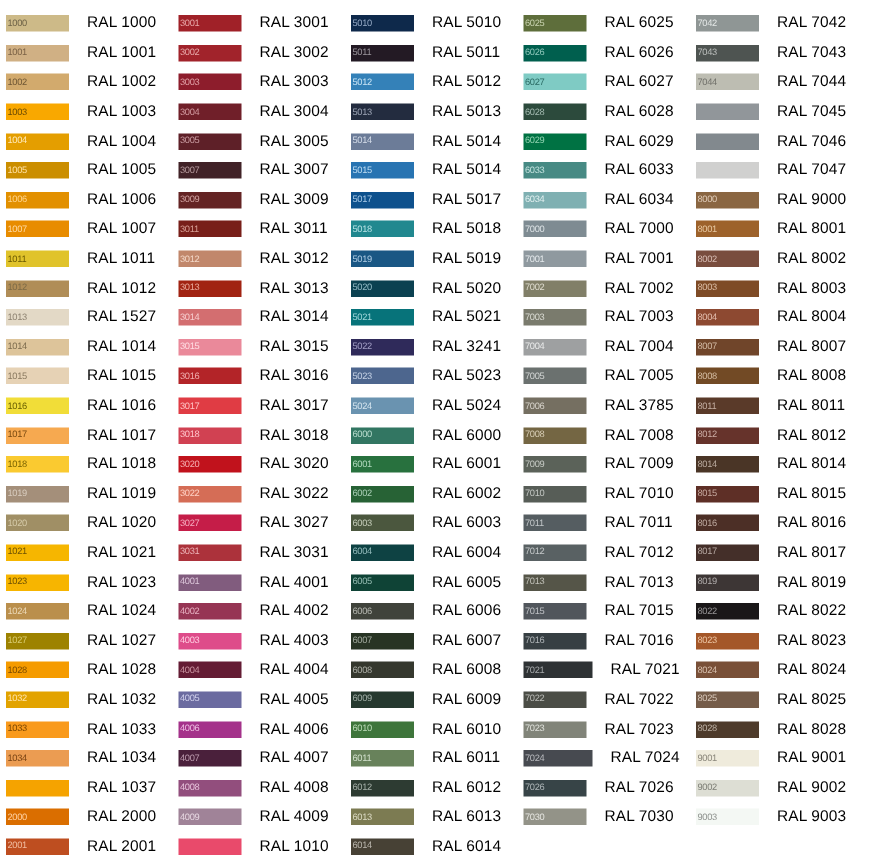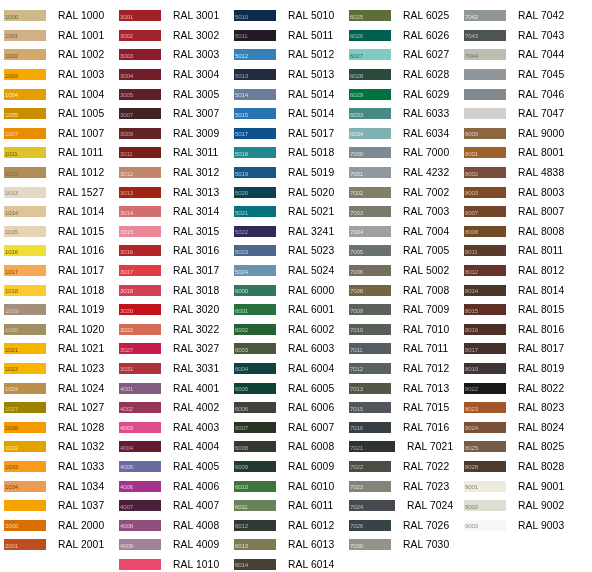--- a/index.html
+++ b/index.html
@@ -105,20 +105,26 @@
         </div>
         <div class="label">RAL 1004</div>
       </div>
       <div class="row">
         <div class="swatch" style="background: rgb(203, 142, 0);">
           <span class="swatch-code" style="color: rgb(255, 224, 160);">1005</span>
         </div>
         <div class="label">RAL 1005</div>
       </div>
       <div class="row">
+        <div class="swatch" style="background: rgb(226, 144, 0);">
+          <span class="swatch-code" style="color: rgb(255, 212, 138);">1006</span>
+        </div>
+        <div class="label">RAL 1006</div>
+      </div>
+      <div class="row">
         <div class="swatch" style="background: rgb(232, 140, 0);">
           <span class="swatch-code" style="color: rgb(255, 217, 160);">1007</span>
         </div>
         <div class="label">RAL 1007</div>
       </div>
       <div class="row">
         <div class="swatch" style="background: rgb(224, 195, 43);">
           <span class="swatch-code" style="color: rgb(107, 90, 0);">1011</span>
         </div>
         <div class="label">RAL 1011</div>
@@ -642,21 +648,21 @@
       <div class="row">
         <div class="swatch" style="background: rgb(126, 139, 146);">
           <span class="swatch-code" style="color: rgb(220, 226, 229);">7000</span>
         </div>
         <div class="label">RAL 7000</div>
       </div>
       <div class="row">
         <div class="swatch" style="background: rgb(143, 153, 159);">
           <span class="swatch-code" style="color: rgb(228, 233, 236);">7001</span>
         </div>
-        <div class="label">RAL 4232</div>
+        <div class="label">RAL 7001</div>
       </div>
       <div class="row">
         <div class="swatch" style="background: rgb(129, 127, 104);">
           <span class="swatch-code" style="color: rgb(222, 220, 206);">7002</span>
         </div>
         <div class="label">RAL 7002</div>
       </div>
       <div class="row">
         <div class="swatch" style="background: rgb(122, 123, 109);">
           <span class="swatch-code" style="color: rgb(217, 218, 210);">7003</span>
@@ -672,21 +678,21 @@
       <div class="row">
         <div class="swatch" style="background: rgb(107, 113, 111);">
           <span class="swatch-code" style="color: rgb(209, 212, 211);">7005</span>
         </div>
         <div class="label">RAL 7005</div>
       </div>
       <div class="row">
         <div class="swatch" style="background: rgb(117, 111, 97);">
           <span class="swatch-code" style="color: rgb(214, 210, 202);">7006</span>
         </div>
-        <div class="label">RAL 5002</div>
+        <div class="label">RAL 3785</div>
       </div>
       <div class="row">
         <div class="swatch" style="background: rgb(116, 102, 67);">
           <span class="swatch-code" style="color: rgb(214, 204, 180);">7008</span>
         </div>
         <div class="label">RAL 7008</div>
       </div>
       <div class="row">
         <div class="swatch" style="background: rgb(91, 98, 89);">
           <span class="swatch-code" style="color: rgb(197, 201, 195);">7009</span>
@@ -812,27 +818,33 @@
       <div class="row">
         <div class="swatch" style="background: rgb(157, 98, 43);">
           <span class="swatch-code" style="color: rgb(232, 200, 160);">8001</span>
         </div>
         <div class="label">RAL 8001</div>
       </div>
       <div class="row">
         <div class="swatch" style="background: rgb(121, 77, 62);">
           <span class="swatch-code" style="color: rgb(216, 189, 180);">8002</span>
         </div>
-        <div class="label">RAL 4838</div>
+        <div class="label">RAL 8002</div>
       </div>
       <div class="row">
         <div class="swatch" style="background: rgb(126, 75, 38);">
           <span class="swatch-code" style="color: rgb(218, 188, 164);">8003</span>
         </div>
         <div class="label">RAL 8003</div>
+      </div>
+      <div class="row">
+        <div class="swatch" style="background: rgb(141, 73, 49);">
+          <span class="swatch-code" style="color: rgb(226, 188, 172);">8004</span>
+        </div>
+        <div class="label">RAL 8004</div>
       </div>
       <div class="row">
         <div class="swatch" style="background: rgb(112, 69, 42);">
           <span class="swatch-code" style="color: rgb(210, 186, 164);">8007</span>
         </div>
         <div class="label">RAL 8007</div>
       </div>
       <div class="row">
         <div class="swatch" style="background: rgb(114, 74, 37);">
           <span class="swatch-code" style="color: rgb(212, 188, 162);">8008</span>

